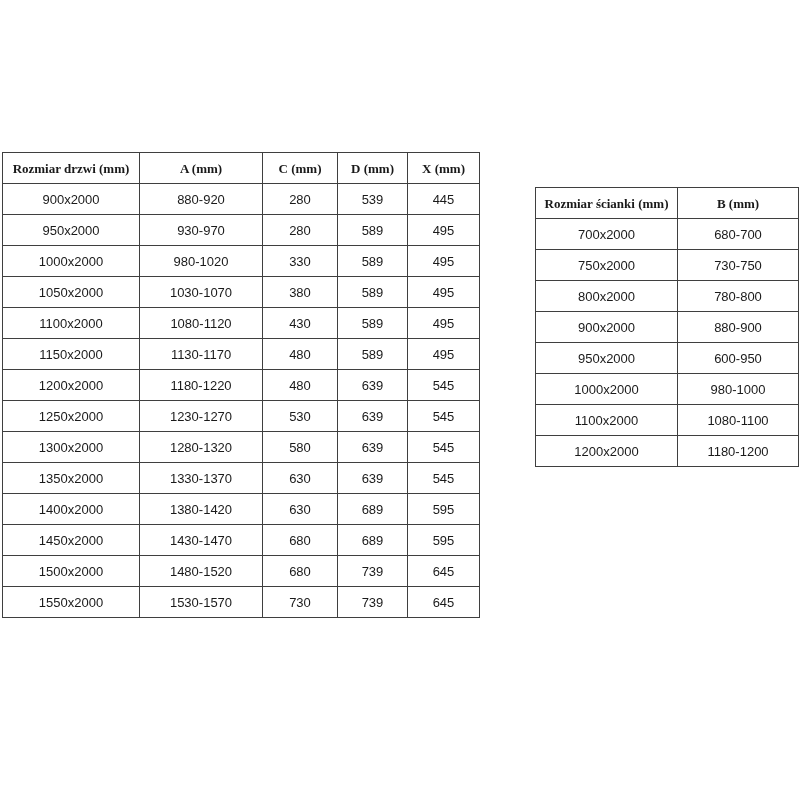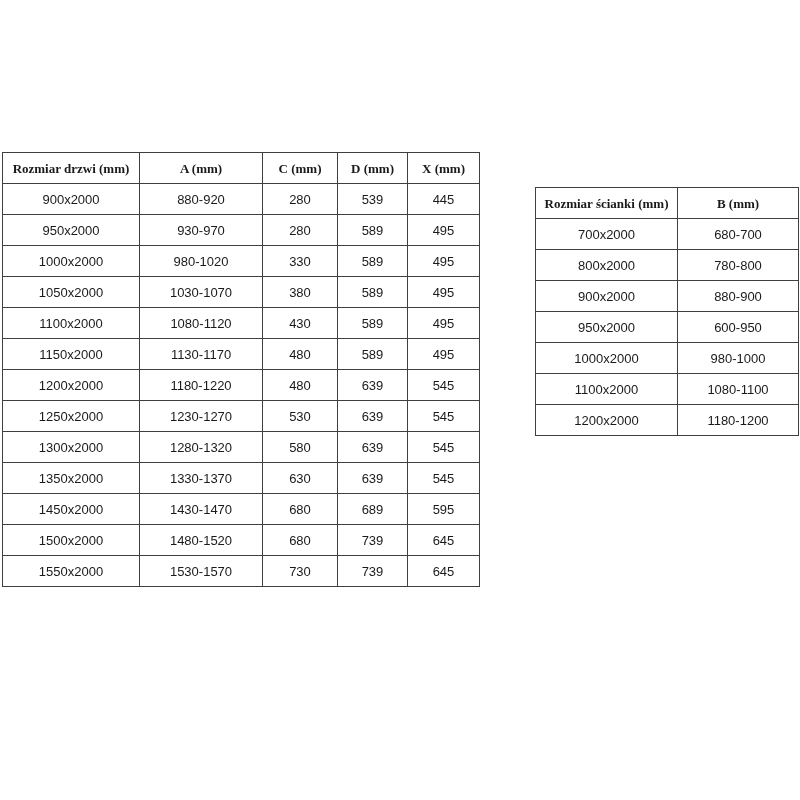--- a/index.html
+++ b/index.html
@@ -137,20 +137,27 @@
         <td>545</td>
       </tr>
       <tr>
         <td>1350x2000</td>
         <td>1330-1370</td>
         <td>630</td>
         <td>639</td>
         <td>545</td>
       </tr>
       <tr>
+        <td>1400x2000</td>
+        <td>1380-1420</td>
+        <td>630</td>
+        <td>689</td>
+        <td>595</td>
+      </tr>
+      <tr>
         <td>1450x2000</td>
         <td>1430-1470</td>
         <td>680</td>
         <td>689</td>
         <td>595</td>
       </tr>
       <tr>
         <td>1500x2000</td>
         <td>1480-1520</td>
         <td>680</td>
@@ -177,20 +184,24 @@
         <th>Rozmiar ścianki (mm)</th>
         <th>B (mm)</th>
       </tr>
     </thead>
     <tbody>
       <tr>
         <td>700x2000</td>
         <td>680-700</td>
       </tr>
       <tr>
+        <td>750x2000</td>
+        <td>730-750</td>
+      </tr>
+      <tr>
         <td>800x2000</td>
         <td>780-800</td>
       </tr>
       <tr>
         <td>900x2000</td>
         <td>880-900</td>
       </tr>
       <tr>
         <td>950x2000</td>
         <td>600-950</td>

